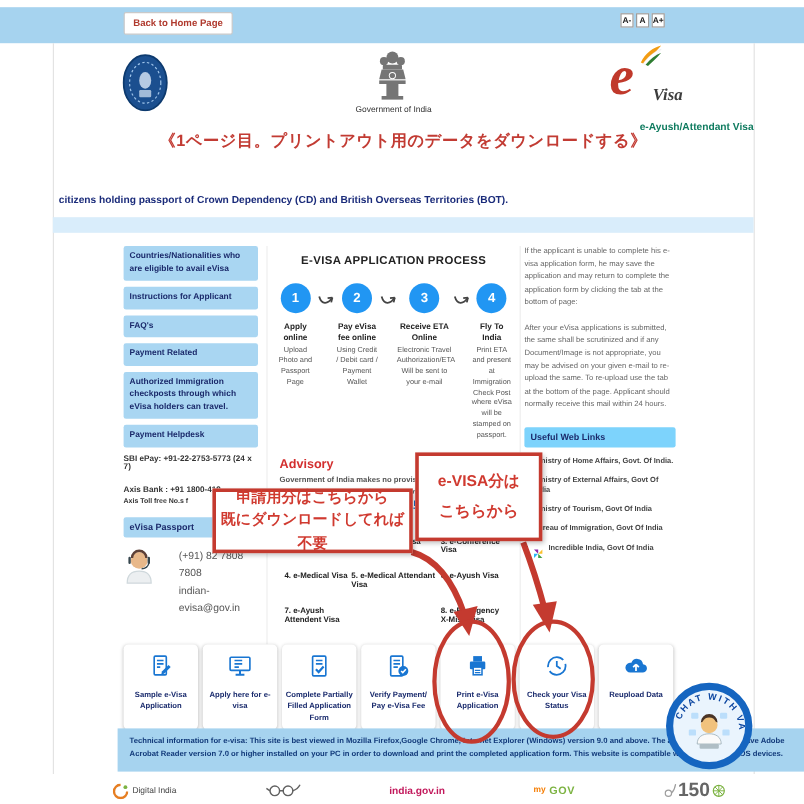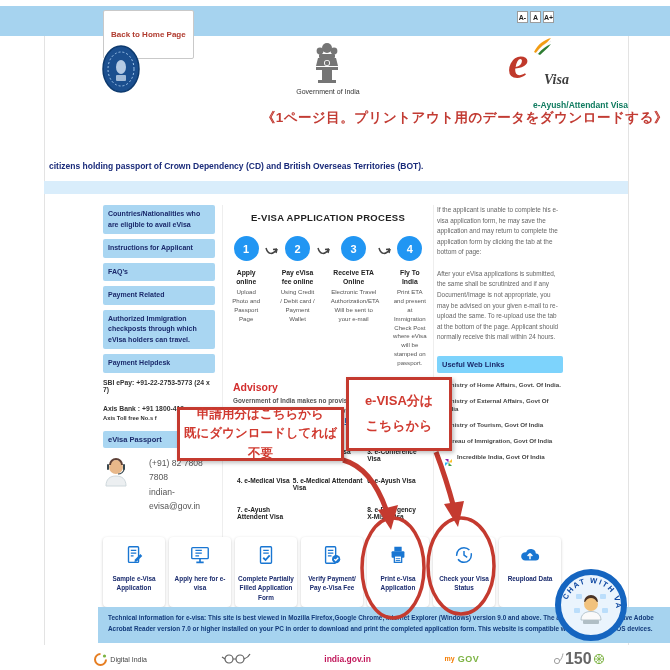--- a/index.html
+++ b/index.html
@@ -2,40 +2,40 @@
 <html><head>
 <meta charset="utf-8">
 <style>
   * { margin:0; padding:0; box-sizing:border-box; }
   html,body { width:670px; height:670px; background:#fff; font-family:"Liberation Sans", sans-serif; }
   .page { position:relative; width:670px; height:670px; overflow:hidden; background:#fff; }
 
   
   .topbar { position:absolute; left:0; top:6px; width:670px; height:30px; background:#a6d3ef; }
   .back-btn { position:absolute; left:103px; top:10px; background:#fff; border:1px solid #c9c9c9; border-radius:2px;
-              color:#b03a2e; font-size:8px; font-weight:bold; padding:19px 7px; cursor:pointer; }
+              color:#b03a2e; font-size:8px; font-weight:bold; padding:4px 7px; cursor:pointer; }
   .font-sizes { position:absolute; left:517px; top:11px; display:flex; gap:2px; }
   .font-sizes span { background:#fff; border:1px solid #9c9c9c; color:#222; font-size:7px; font-weight:bold;
                      width:11px; height:12px; display:flex; align-items:center; justify-content:center; cursor:pointer; }
 
   
   .edge { position:absolute; top:36px; width:1px; height:609px; background:#e3e3e3; }
 
   
   .seal { position:absolute; left:102px; top:45px; }
   .emblem { position:absolute; left:310px; top:40px; }
   .govt-label { position:absolute; left:283px; top:88px; width:90px; text-align:center; font-size:7px; color:#333; }
   .evisa-logo { position:absolute; left:500px; top:38px; width:90px; height:62px; }
   .evisa-e { position:absolute; left:8px; top:2px; font-family:"Liberation Serif", serif; font-style:italic; font-weight:bold;
              font-size:46px; color:#c0392b; line-height:1; }
   .evisa-visa { position:absolute; left:44px; top:34px; font-family:"Liberation Serif", serif; font-style:italic;
                 font-weight:bold; font-size:14px; color:#3d3d3d; }
   .flame { position:absolute; left:30px; top:-2px; }
-  .jp-title { position:absolute; left:44px; top:109px; width:584px; text-align:right; color:#c23b33; font-weight:bold;
-              font-size:13.5px; letter-spacing:.5px;margin-left:40px; }
+  .jp-title { position:absolute; left:44px; top:109px; width:584px; text-align:center; color:#c23b33; font-weight:bold;
+              font-size:13.5px; letter-spacing:.5px; }
   .ayush-label { position:absolute; left:440px; top:100px; width:188px; text-align:right; color:#0f7b5f;
                  font-weight:bold; font-size:8.5px; }
   .eligibility { position:absolute; left:49px; top:161px; color:#1a2b7a; font-weight:bold; font-size:8.5px; }
   .blue-band { position:absolute; left:44px; top:181px; width:584px; height:13px; background:#d9edfb; }
 
   
   .sidebar { position:absolute; left:103px; top:205px; width:112px; }
   .menu-item { background:#a9d6f2; color:#1b2a6b; font-size:7px; font-weight:bold; line-height:1.5;
                padding:4px 5px; margin-bottom:5px; border-radius:2px; cursor:pointer; }
   .contact-line { font-size:6.8px; color:#333; font-weight:bold; margin-top:6px; }

